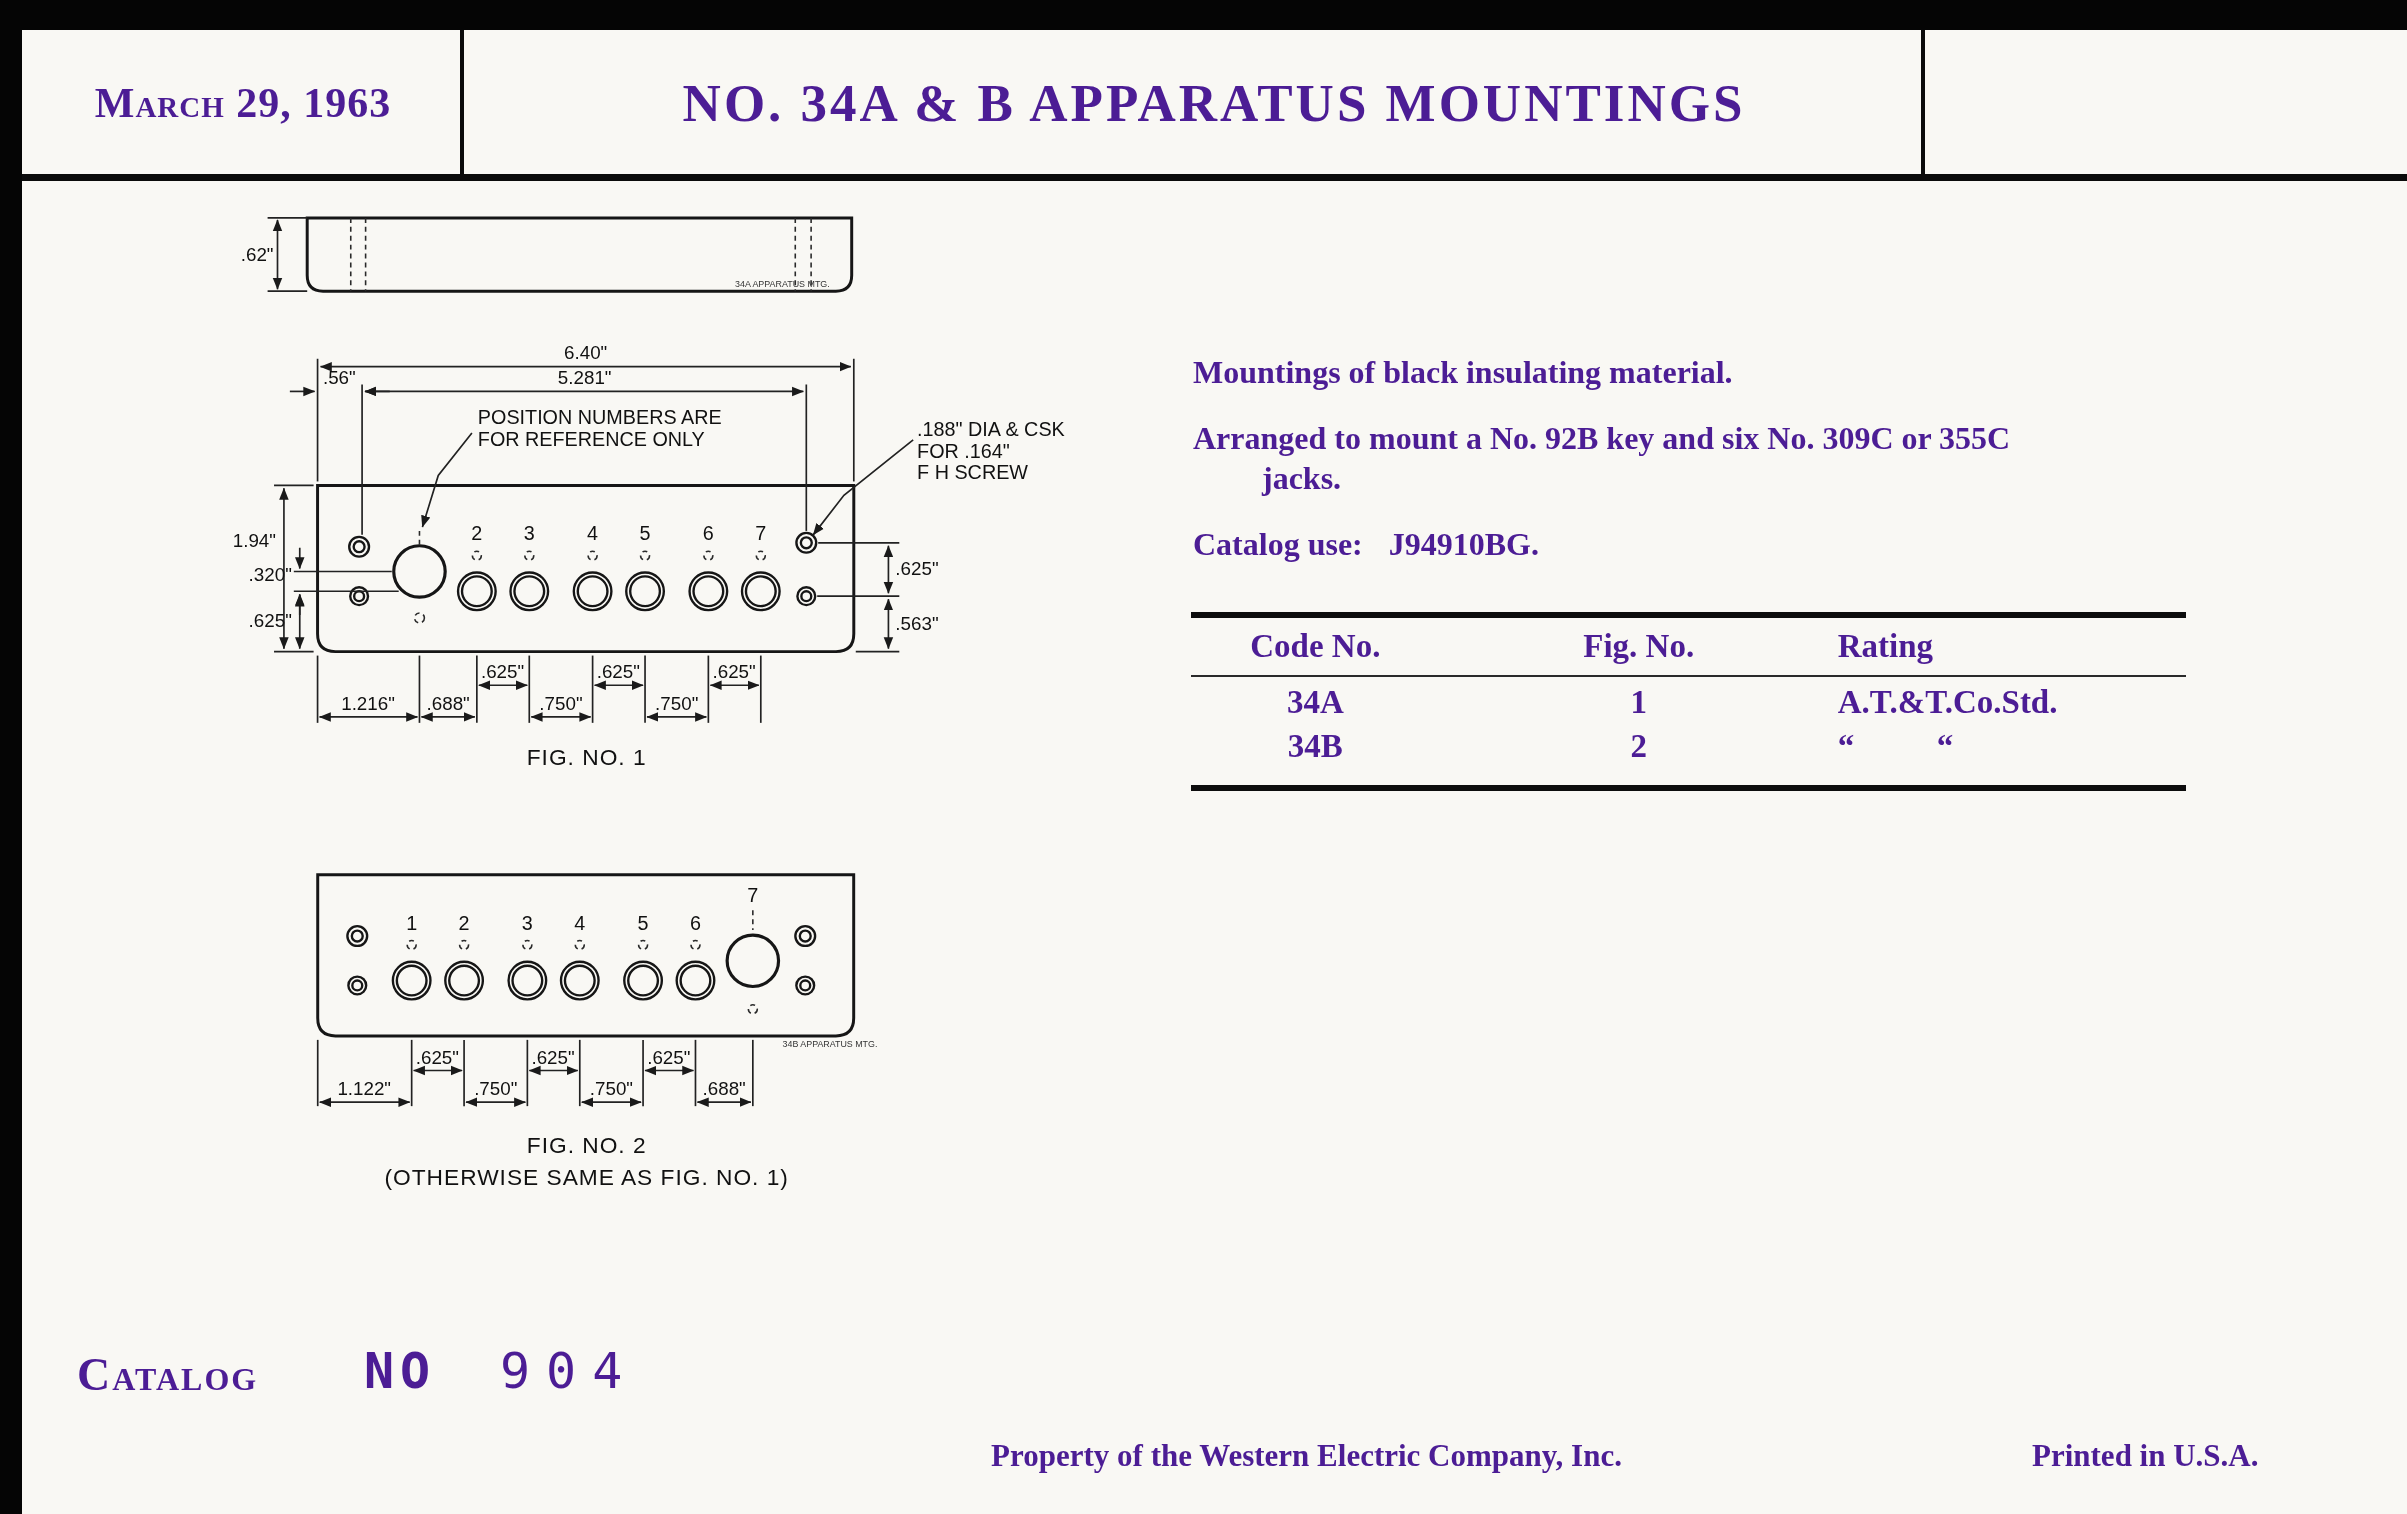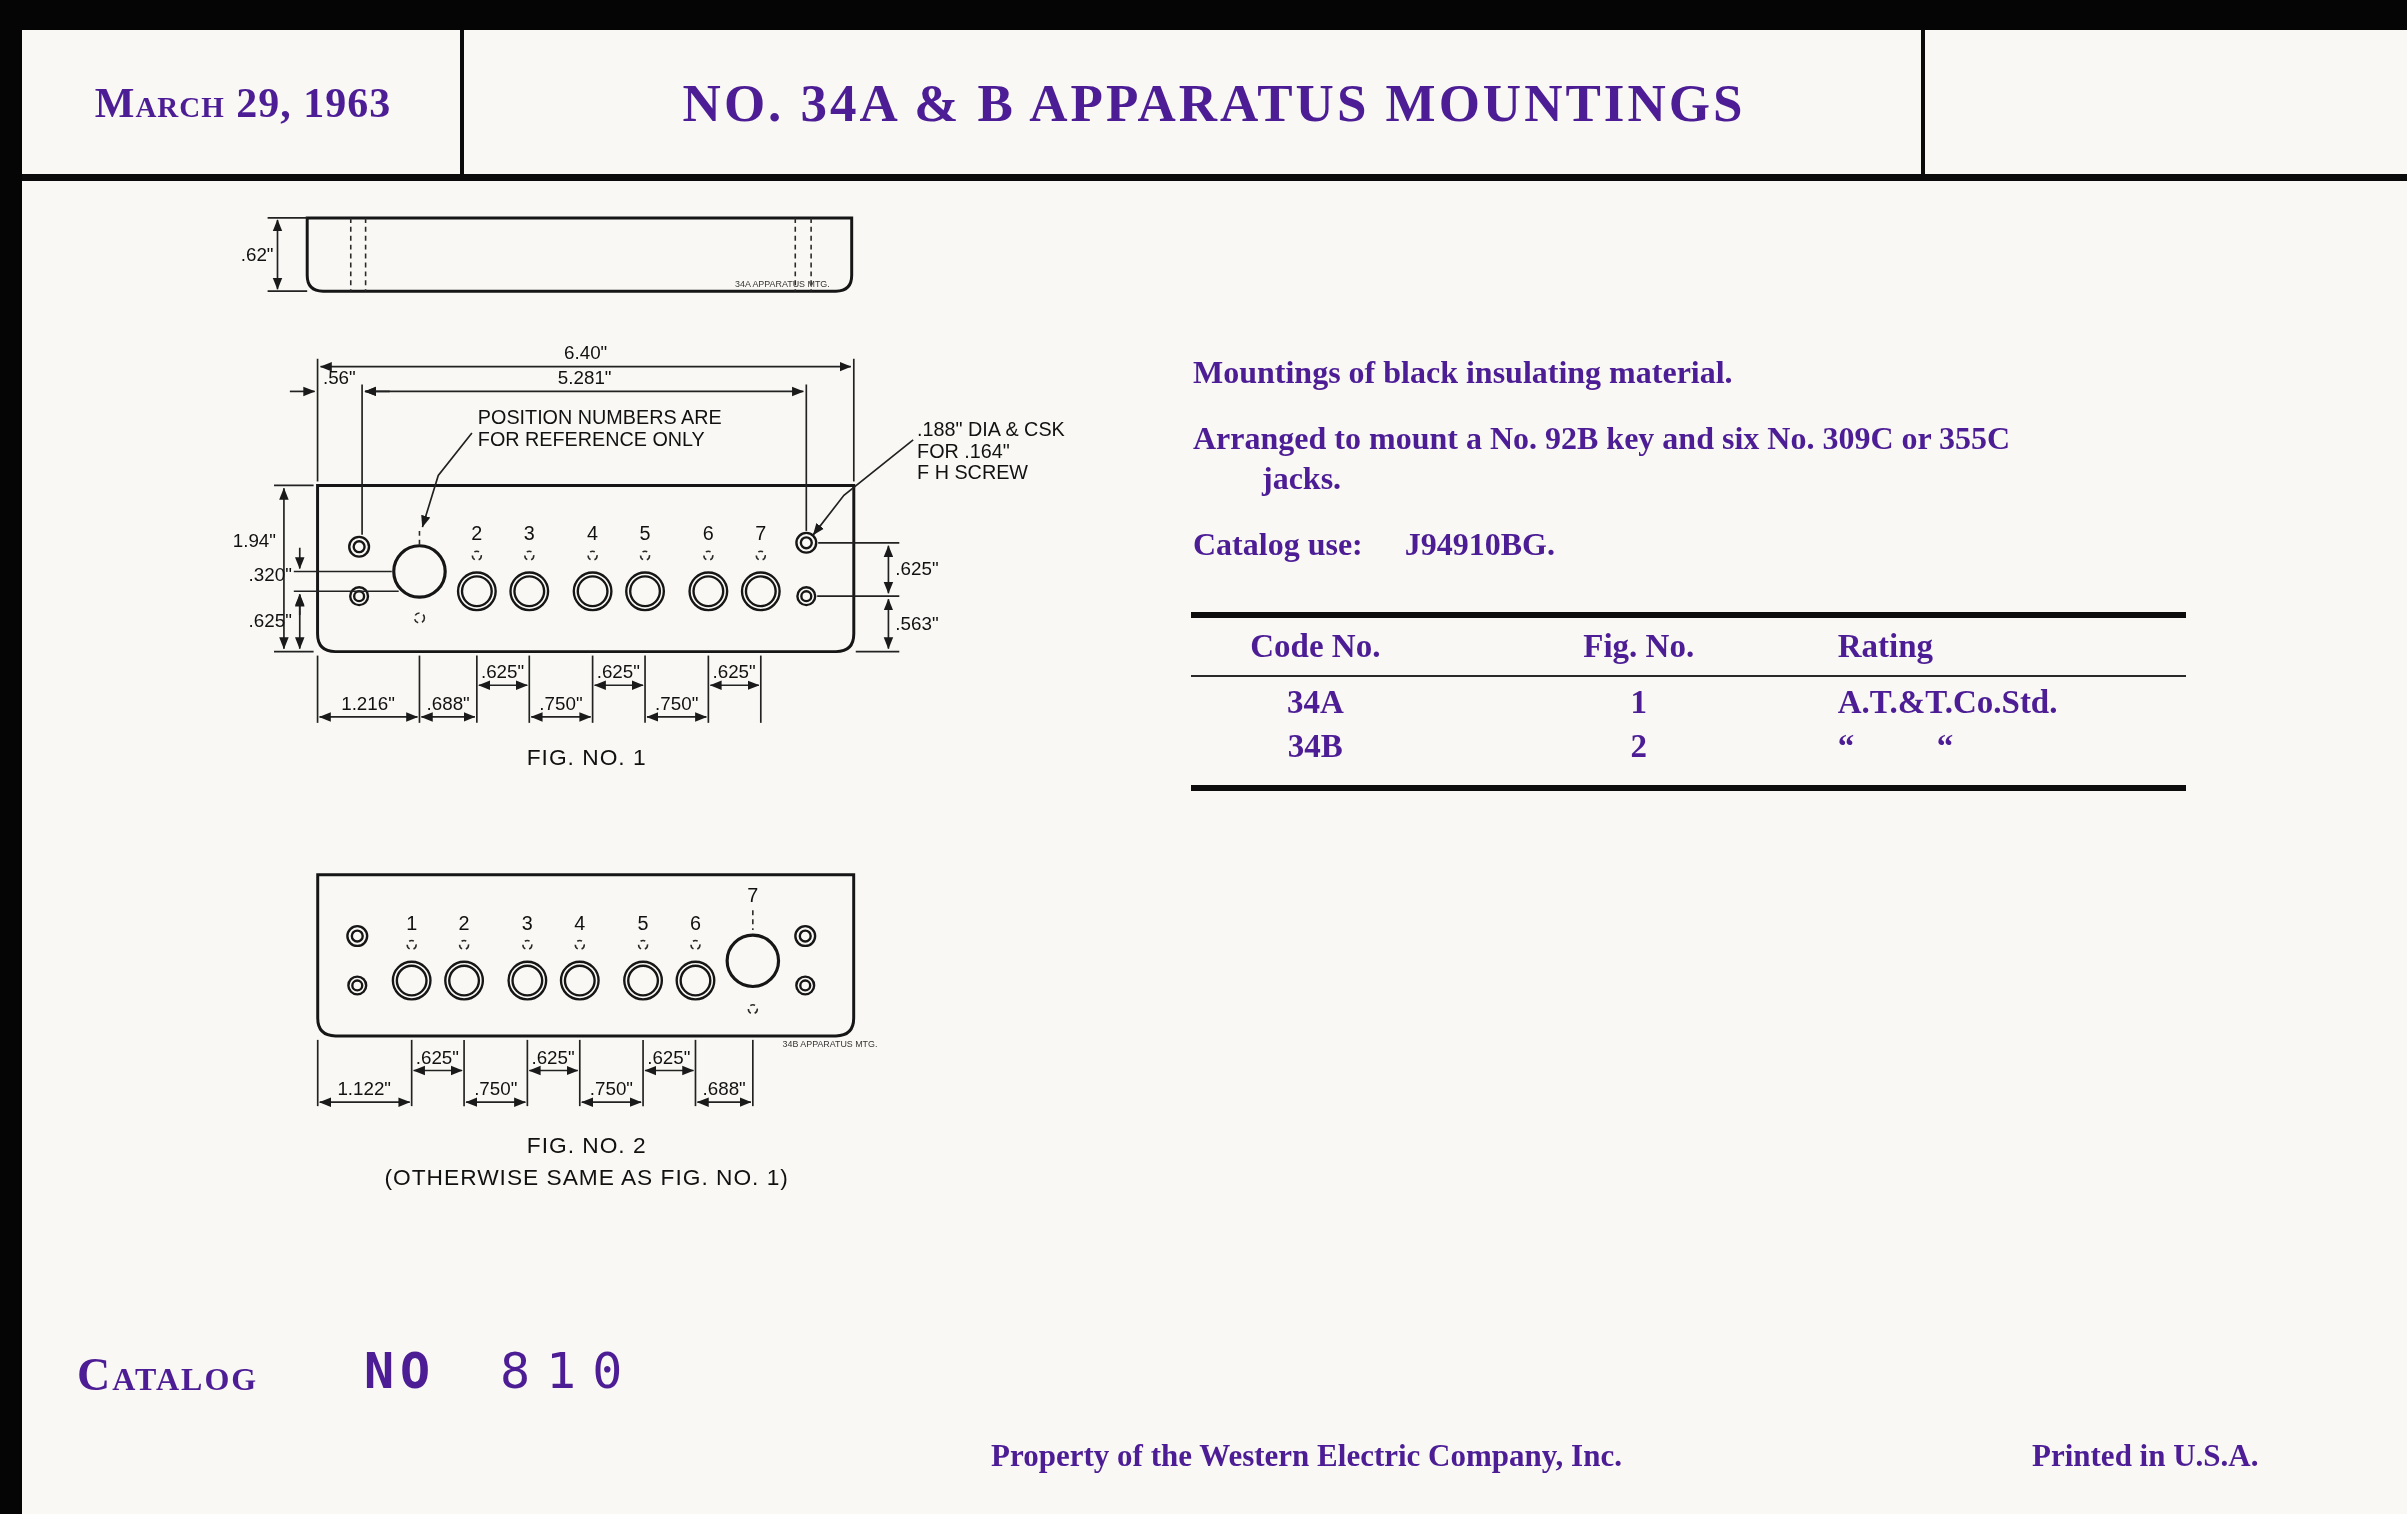--- a/index.html
+++ b/index.html
@@ -36,21 +36,21 @@
   .dimtext { font-family:"Liberation Sans", sans-serif; font-size:19px; fill:#111; }
   .postext { font-family:"Liberation Sans", sans-serif; font-size:20px; fill:#111; }
   .notetext { font-family:"Liberation Sans", sans-serif; font-size:20px; fill:#111; }
   .captext { font-family:"Liberation Sans", sans-serif; font-size:23px; fill:#111; letter-spacing:1px; }
   .tinytext { font-family:"Liberation Sans", sans-serif; font-size:9px; fill:#333; }
 
   
   .desc { position:absolute; left:1193px; top:352px; width:1059px; font-size:32px; font-weight:bold; line-height:1.25; }
   .desc p { margin-bottom:26px; }
   .desc .jacks { padding-left:69px; }
-  .desc .iu-val { margin-left:42px;font-family:Liberation Serif, serif; }
+  .desc .iu-val { margin-left:26px;font-family:Liberation Serif, serif; }
 
   
   .ratings { position:absolute; left:1191px; top:612px; width:995px; border-top:6px solid #0d0d0d; border-bottom:6px solid #0d0d0d; }
   .ratings .thead { display:flex; height:59px; align-items:center; border-bottom:2px solid #2a2a2a; font-weight:bold; font-size:33px; }
   .ratings .trow { display:flex; height:51px; align-items:center; font-weight:bold; font-size:33px; }
   .ratings .trow.last { height:57px; align-items:flex-start; }
   .c1 { width:25%; text-align:center; }
   .c2 { width:40%; text-align:center; }
   .c3 { width:35%; text-align:left; }
 
@@ -296,18 +296,18 @@
     </div>
     <div class="trow last">
       <span class="c1">34B</span>
       <span class="c2">2</span>
       <span class="c3">“&nbsp;&nbsp;&nbsp;&nbsp;&nbsp;&nbsp;&nbsp;&nbsp;&nbsp;&nbsp;“</span>
     </div>
   </section>
 
   <div class="catalog-label">Catalog</div>
   <div class="catalog-no">NO</div>
-  <div class="catalog-number">810</div>
+  <div class="catalog-number">904</div>
   <div class="property">Property of the Western Electric Company, Inc.</div>
   <div class="printed">Printed in U.S.A.</div>
 
 </div>
 
 
 </body></html>

